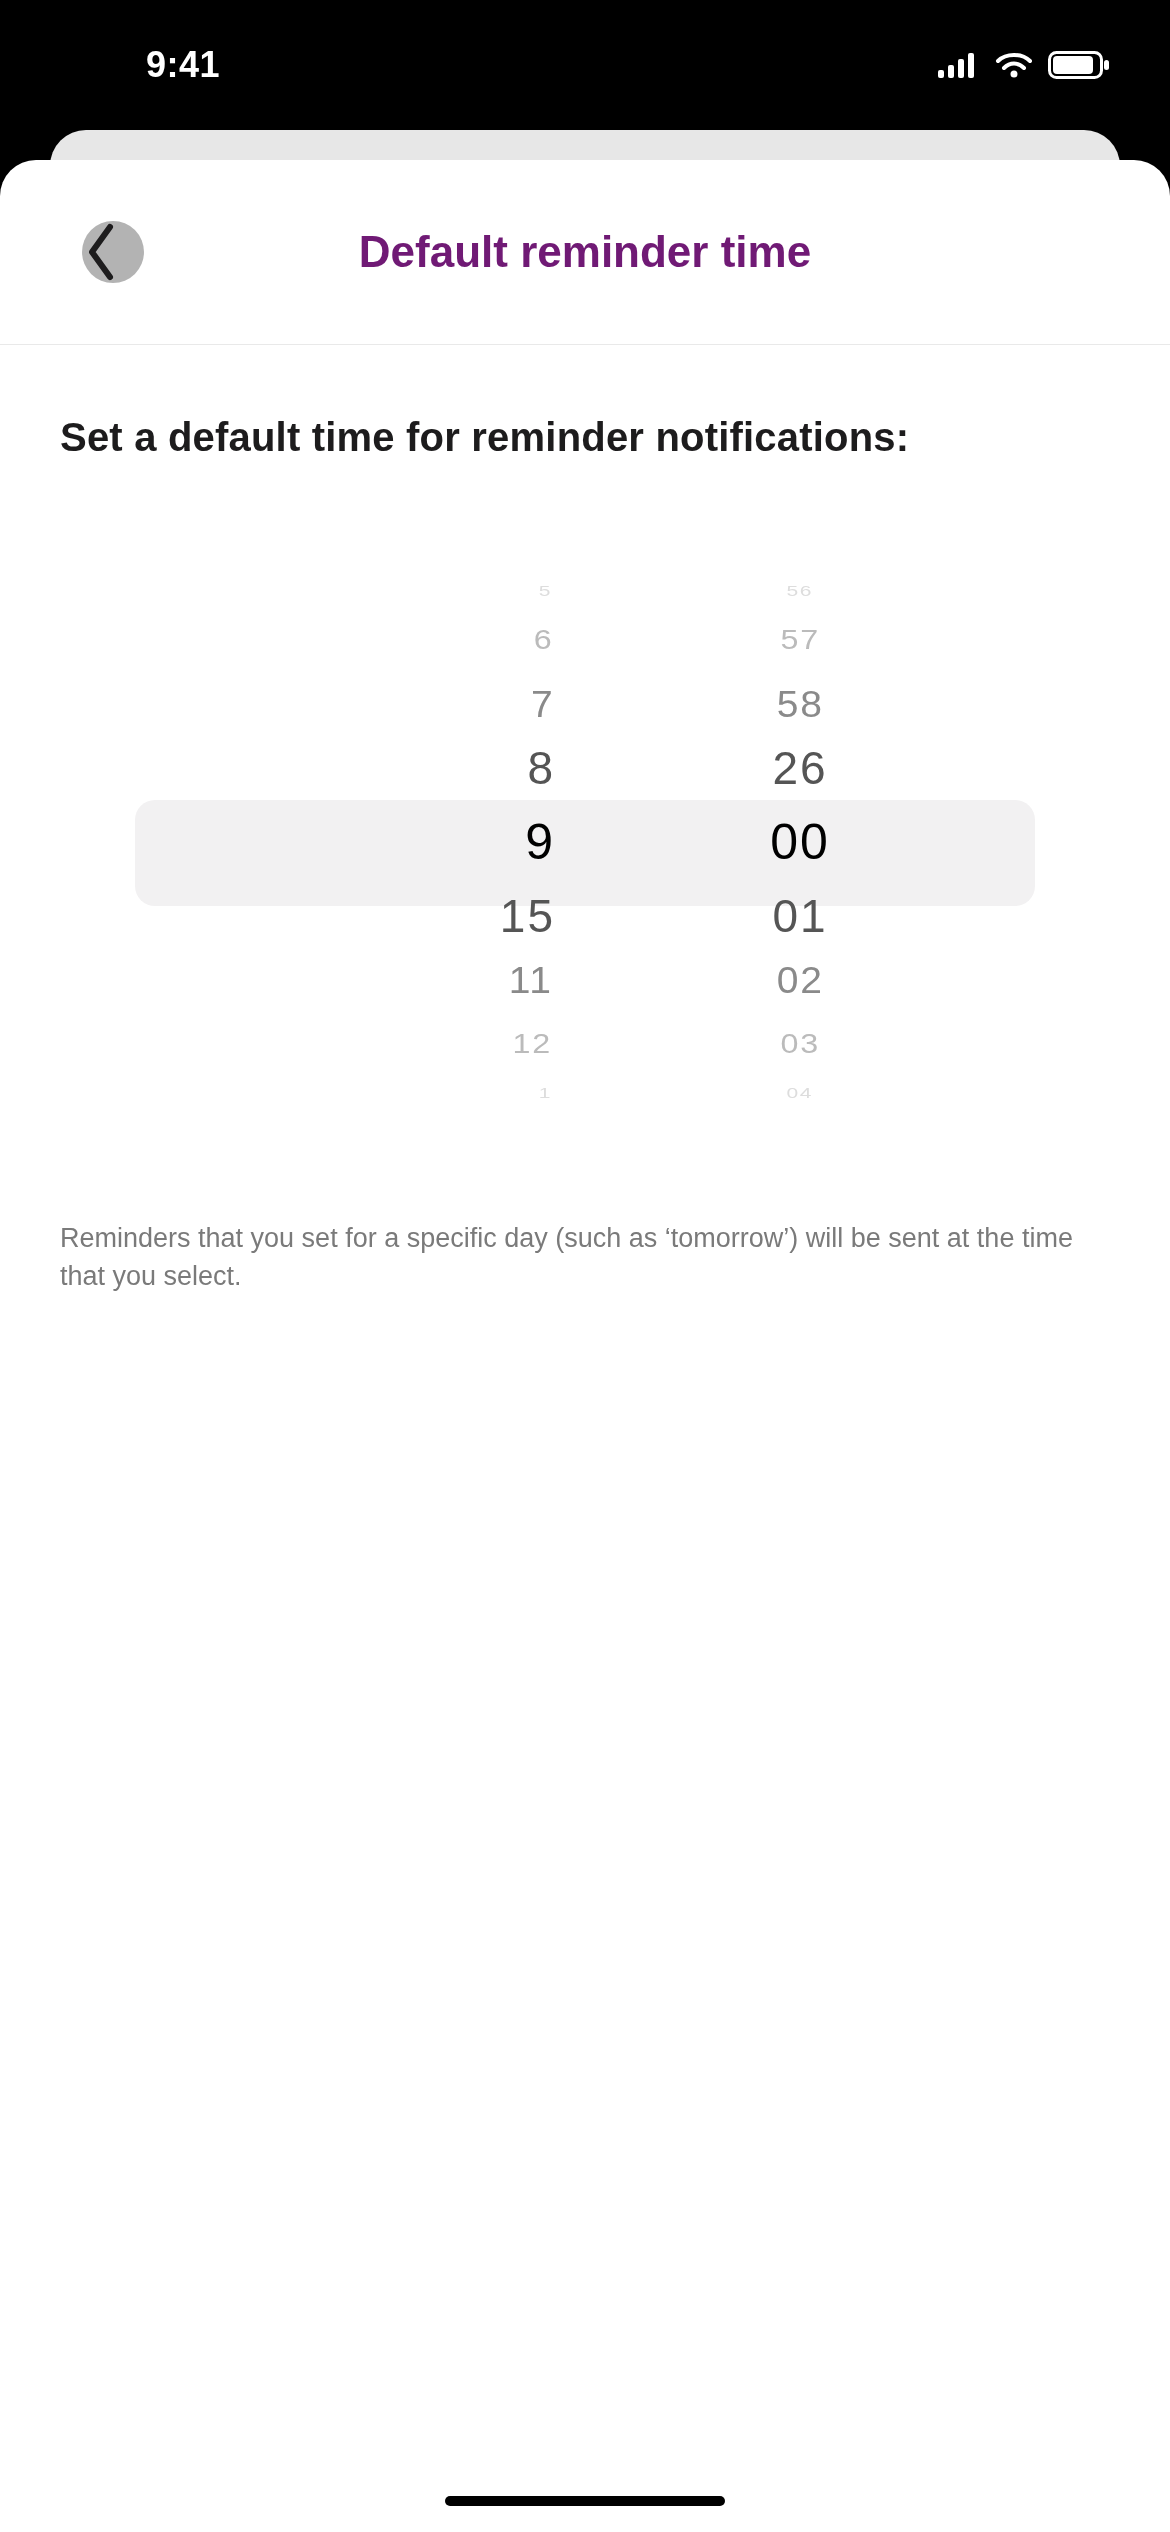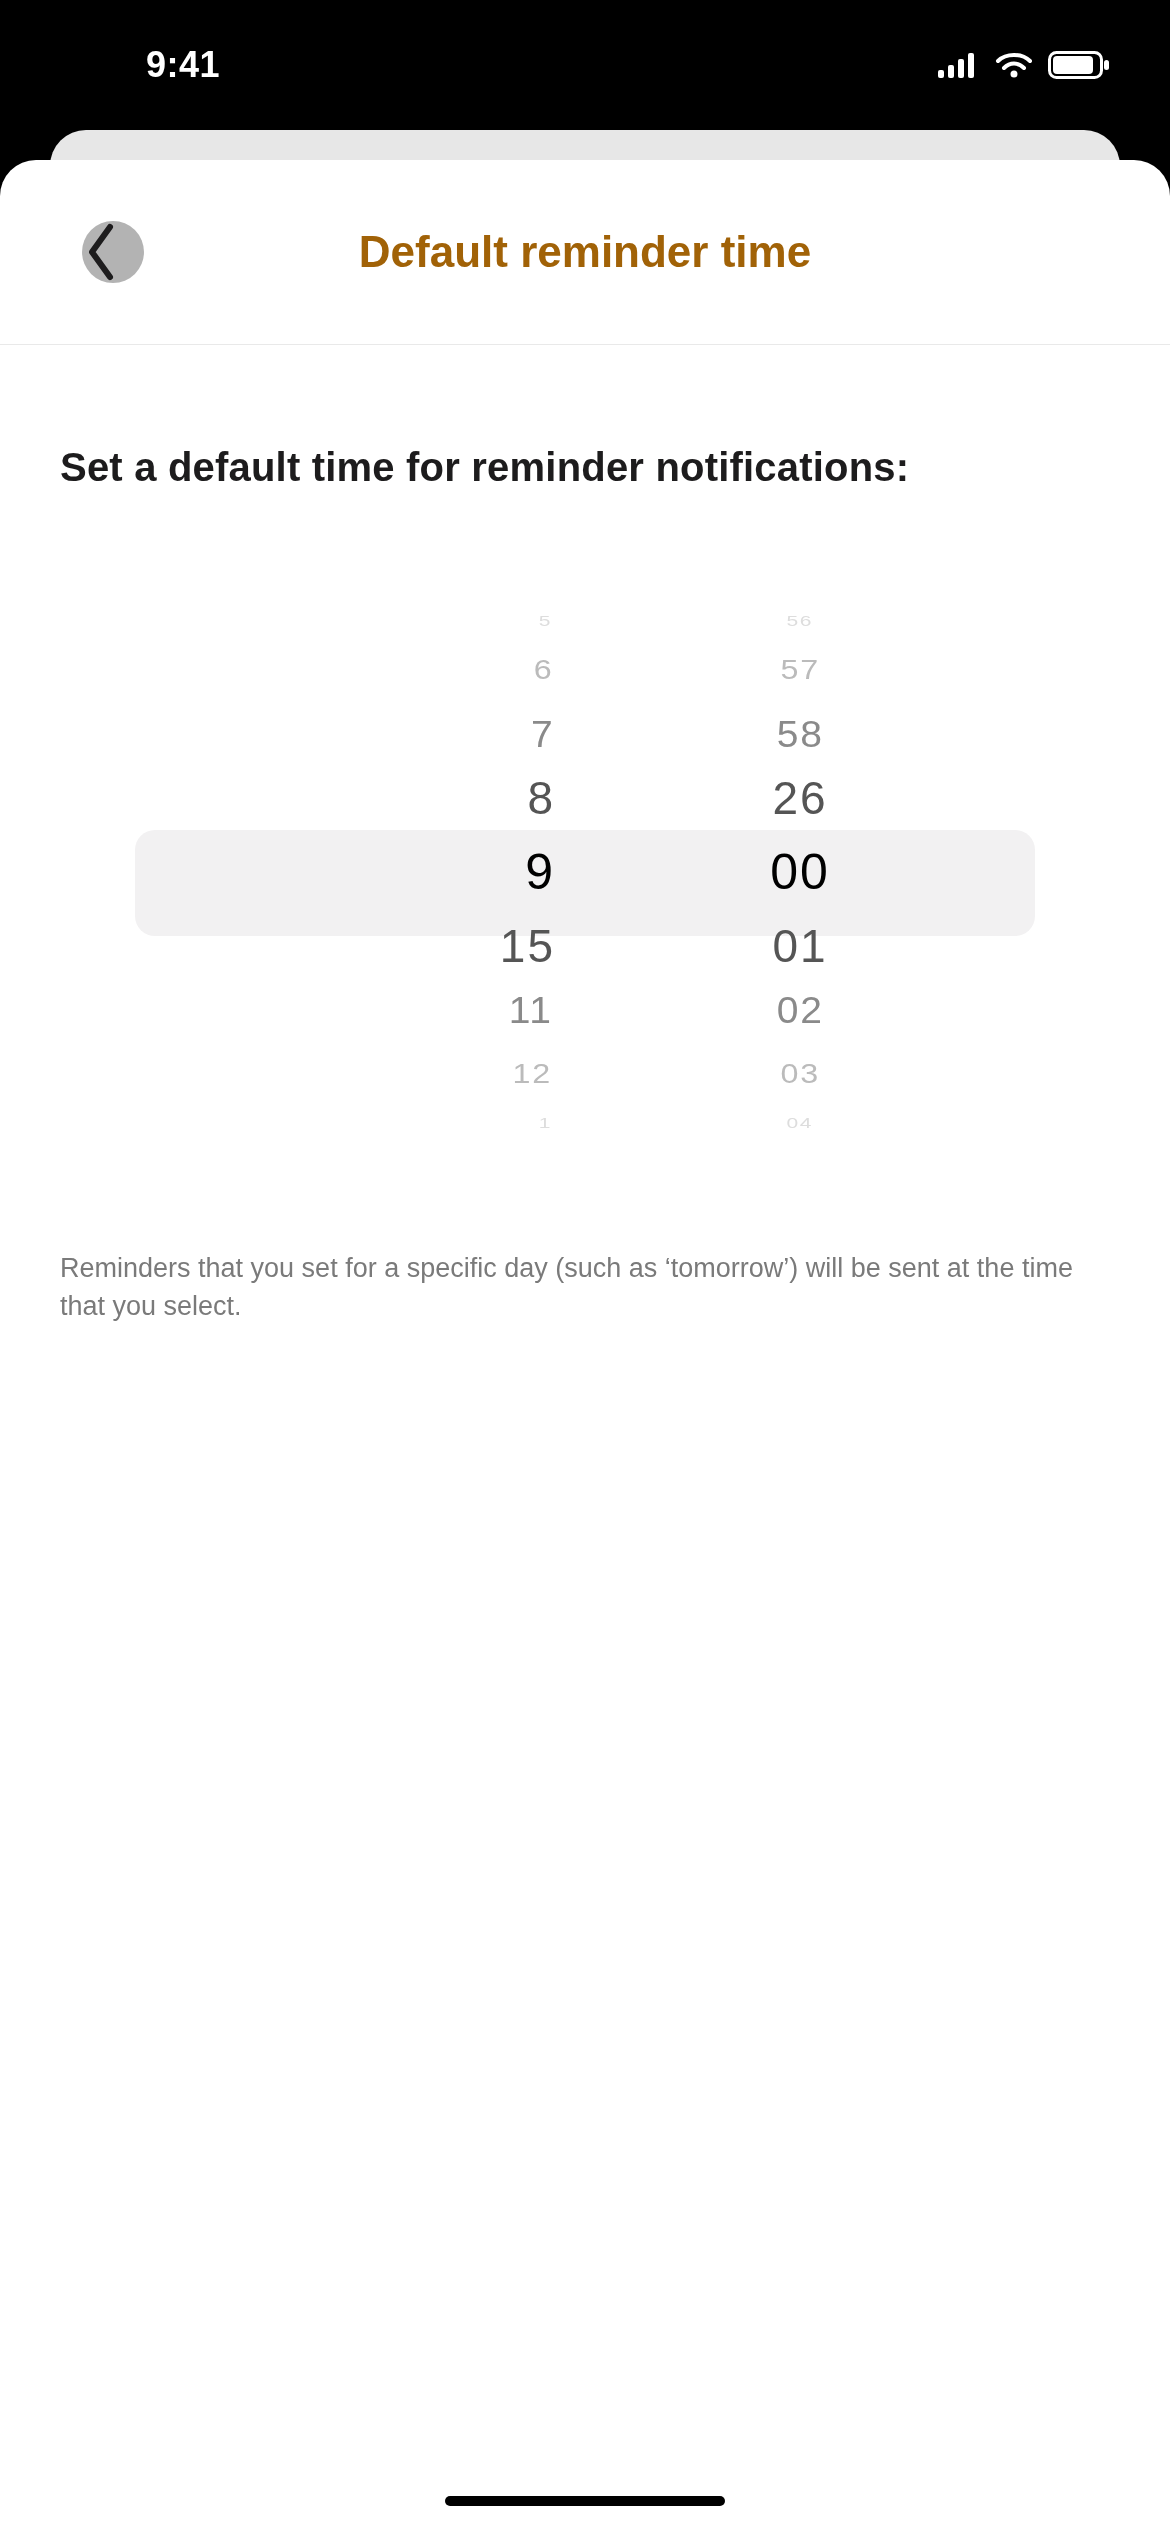--- a/index.html
+++ b/index.html
@@ -15,25 +15,25 @@
   .sheet-behind { height: 56px; margin: 0 50px; background: #e7e7e7; border-radius: 36px 36px 0 0; }
   
   
   .sheet { position: relative; margin-top: -26px; background: #fff; border-radius: 36px 36px 0 0; height: calc(2532px - 130px - 30px); display: flex; flex-direction: column; }
   
   
   .header { position: relative; height: 185px; border-bottom: 1px solid #e9e9e9; display: flex; align-items: center; justify-content: center; }
   .back-btn { position: absolute; left: 50px; top: 50%; transform: translateY(-50%); width: 100px; height: 100px; display: flex; align-items: center; justify-content: center; }
   .back-btn .dot { position: absolute; width: 62px; height: 62px; border-radius: 50%; background: #b3b3b3; left: 32px; }
   .back-btn svg { position: relative; z-index: 1; }
-  .header-title { font-size: 44px; font-weight: 700; color: #a16207; }
+  .header-title { font-size: 44px; font-weight: 700; color: #701a75; }
   
   
   .content { flex: 1; padding: 0 60px; }
-  .heading { margin-top: 100px; font-size: 40px; font-weight: 700; color: #1d1c1d; letter-spacing: 0.2px; }
+  .heading { margin-top: 70px; font-size: 40px; font-weight: 700; color: #1d1c1d; letter-spacing: 0.2px; }
   
   
   .picker-wrap { margin: 90px auto 0; width: 900px; position: relative; height: 560px; overflow: hidden; }
   .picker-highlight { position: absolute; left: 0; right: 0; top: 250px; height: 106px; background: #f2f1f2; border-radius: 20px; z-index: 0; }
   .cols { position: relative; display: flex; z-index: 1; height: 100%; padding: 0 50px; }
   .col { display: flex; flex-direction: column; align-items: center; font-size: 46px; color: #4f4f4f; flex: 1; }
   .col.hour { align-items: flex-end; padding-right: 60px; }
   .col.minute { align-items: center; }
   .col.period { align-items: flex-start; padding-left: 40px; }
   .row { height: 80px; display: flex; align-items: center; letter-spacing: 2px; font-weight: 400; }

